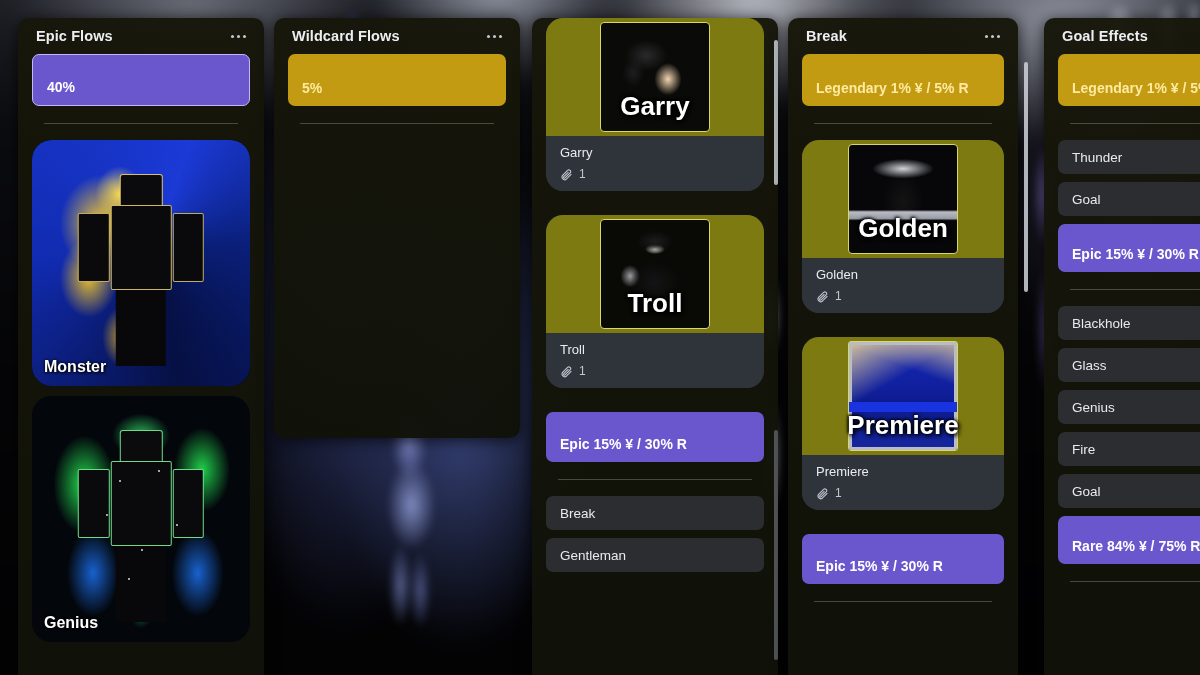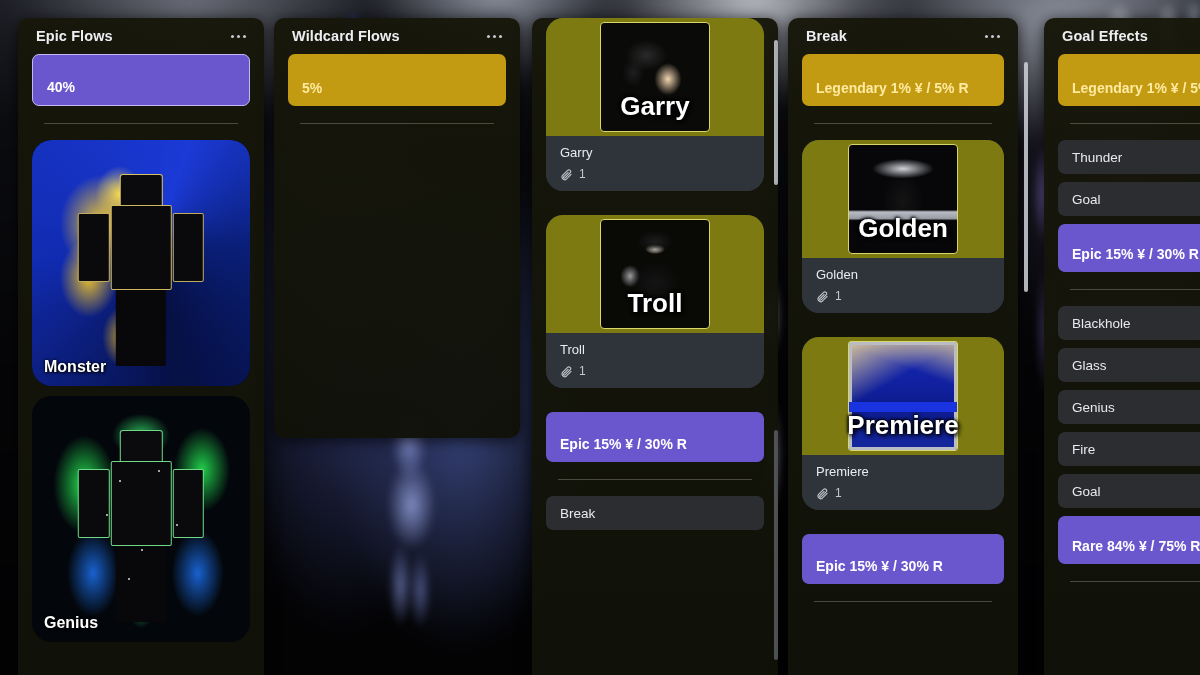--- a/index.html
+++ b/index.html
@@ -357,20 +357,23 @@
       </div>
 
       <div class="pill epic" style="min-height:50px;">
         <span>Epic 15% ¥ / 30% R</span>
       </div>
       <div class="sep"></div>
 
       <div class="row">
           <span>Break</span>
         </div>
+      <div class="row">
+          <span>Gentleman</span>
+        </div>
     </div>
   </div>
   <div class="sbar" style="left:774px; top:40px; height:145px;"></div>
   <div class="sbar dim" style="left:774px; top:430px; height:230px;"></div>
 
   <div class="col" style="left:788px; width:230px; height:700px;">
     <div class="col-head">
       <span class="col-title">Break</span>
       <span class="dots">
           <i></i>

